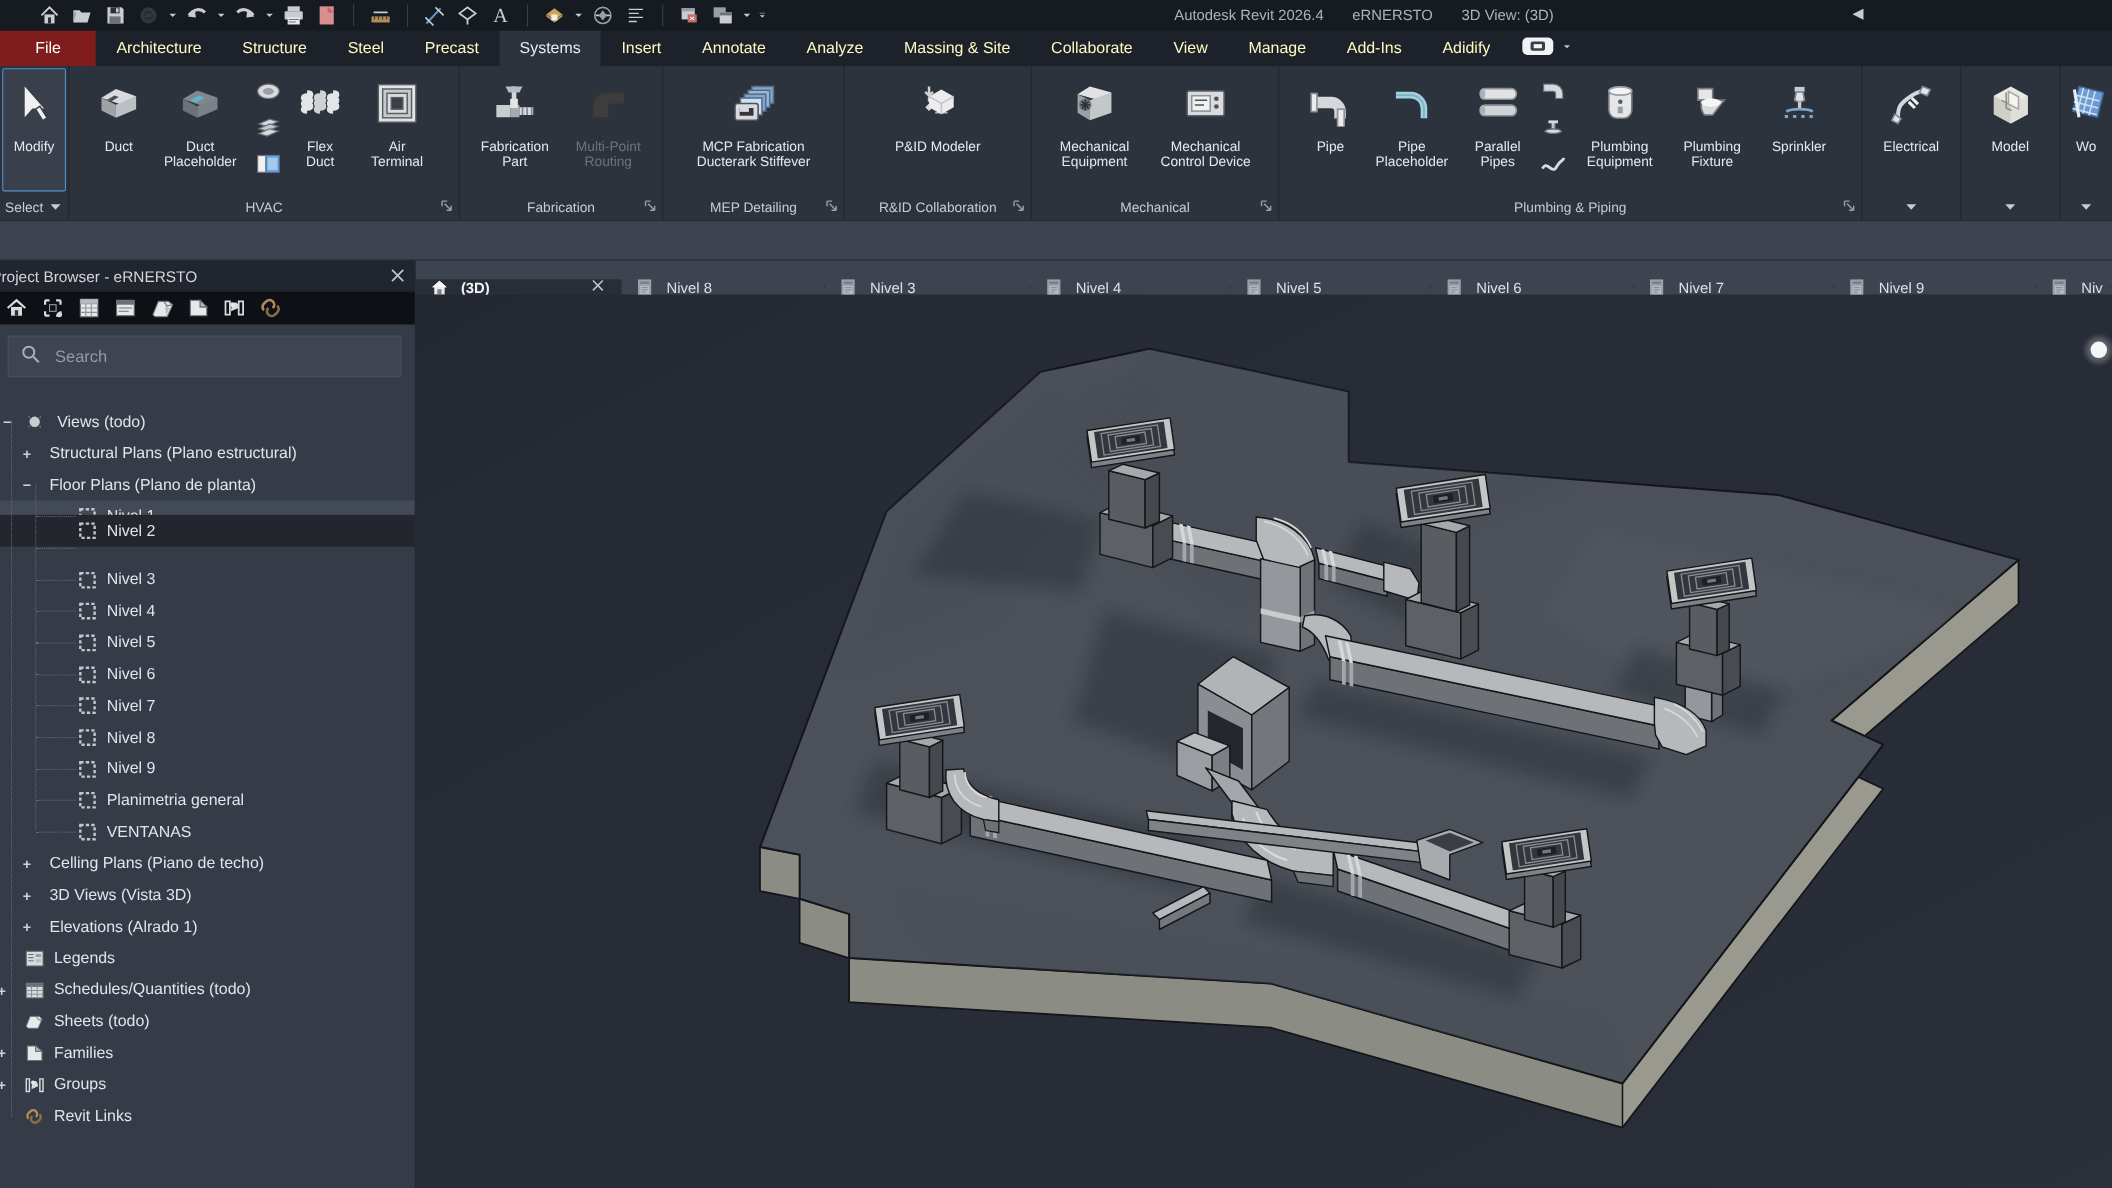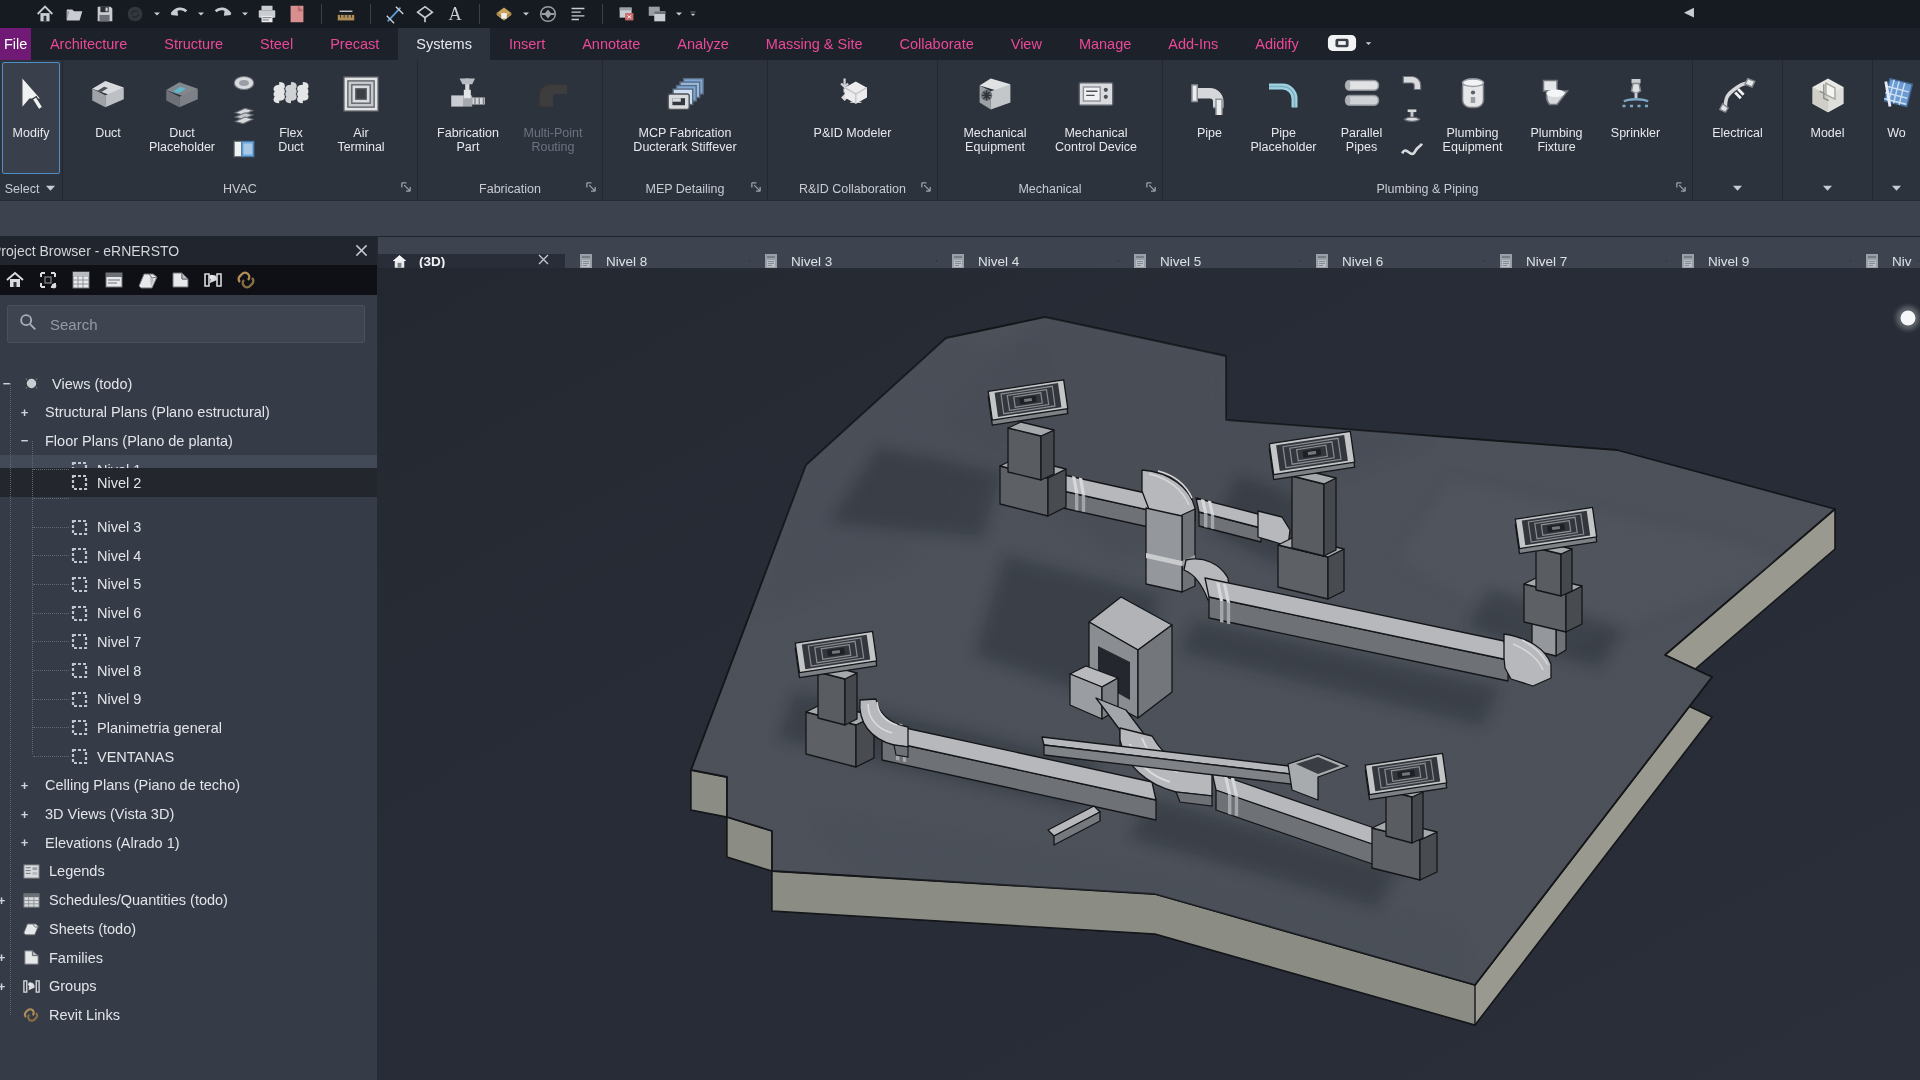--- a/index.html
+++ b/index.html
@@ -14,22 +14,22 @@
   .qat-ic svg { display:block; }
   .qat-caret { width:14px; }
   .qat-sep { width:1px; height:20px; background:#3a404a; margin:0 9px; }
   #title-text { position:absolute; left:940px; top:0; width:600px; height:26px; display:flex;
     align-items:center; justify-content:center; gap:26px; color:#aeb3bb; font-size:13.5px; white-space:nowrap; }
   #title-chevron { position:absolute; left:1684px; top:4px; color:#c9cdd3; font-size:13px; }
 
   
   #tabbar { position:absolute; left:0; top:28px; width:1920px; height:32px; background:#1d222a;
     display:flex; align-items:stretch; }
-  .rtab { display:flex; align-items:center; padding:0 18.5px; color:#ec4899; font-size:14.5px; white-space:nowrap; }
-  .rtab.file { background:#701a75; color:#fff; padding:0 4px;text-align:right; }
+  .rtab { display:flex; align-items:center; padding:0 18.5px; color:#fef9c3; font-size:14.5px; white-space:nowrap; }
+  .rtab.file { background:#7f1d1d; color:#fff; padding:0 32px;text-align:right; }
   .rtab.active { background:#2d333d; color:#e8eaee; }
   .rtab-media { display:flex; align-items:center; gap:6px; padding:0 10px; }
 
   
   #ribbon { position:absolute; left:0; top:60px; width:1920px; height:140px; background:#2d333d; display:flex; overflow:hidden; }
   .rpanel { position:relative; height:140px; flex:0 0 auto; }
   .rpanel + .rpanel { border-left:1px solid #222731; }
   .rpanel-items { position:absolute; left:0; right:0; top:2px; bottom:22px; display:flex;
     align-items:flex-start; justify-content:center; }
   .rpanel-footer { position:absolute; left:0; right:0; bottom:0; height:22px; display:flex;
@@ -225,20 +225,25 @@
           <svg width="12" height="12" viewBox="0 0 16 16" fill="none">
             <path d="M4 6 8 10 12 6z" fill="#c9ccd1"></path>
           </svg>
         </span>
         <span class="qat-ic qat-caret">
           <svg width="12" height="12" viewBox="0 0 24 24" fill="none">
             <path d="M7 8h10M8.5 12 12 15.5 15.5 12z" stroke="#c9ccd1" fill="#c9ccd1"></path>
           </svg>
         </span>
       </div>
+    <div id="title-text">
+      <span>Autodesk Revit 2026.4</span>
+      <span>eRNERSTO</span>
+      <span>3D View: (3D)</span>
+    </div>
     <div id="title-chevron">◀</div>
   </div>
 
   <div id="tabbar">
       <div class="rtab file">
         <span>File</span>
       </div>
       <div class="rtab">
         <span>Architecture</span>
       </div>

